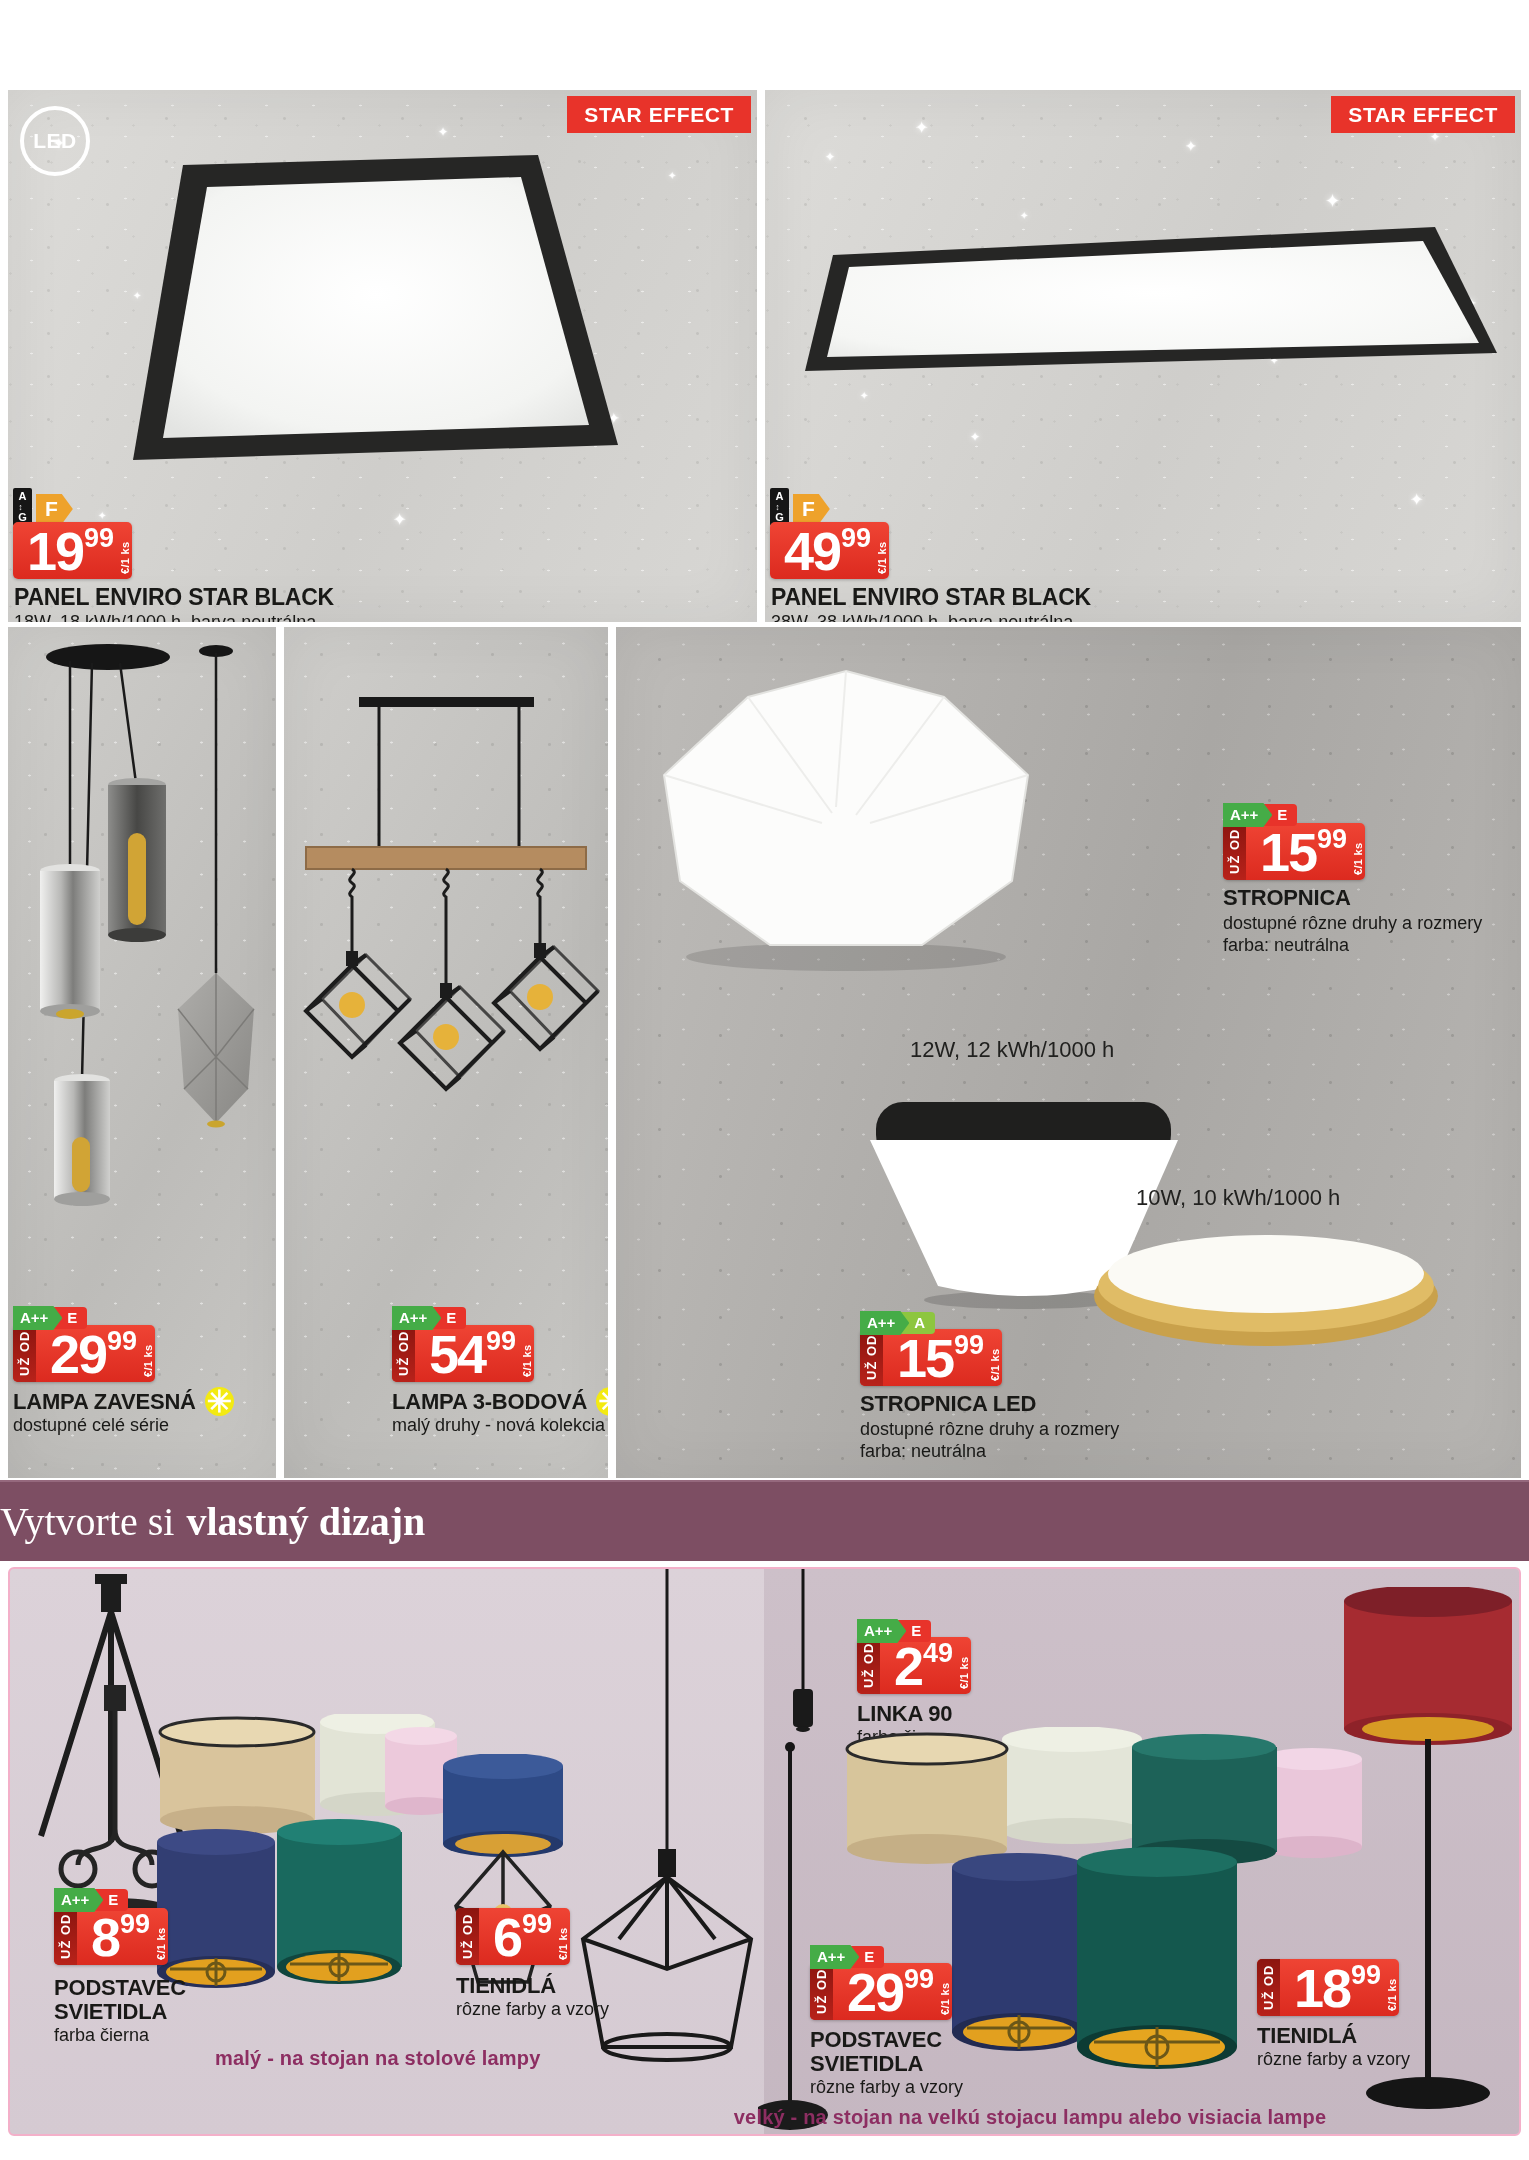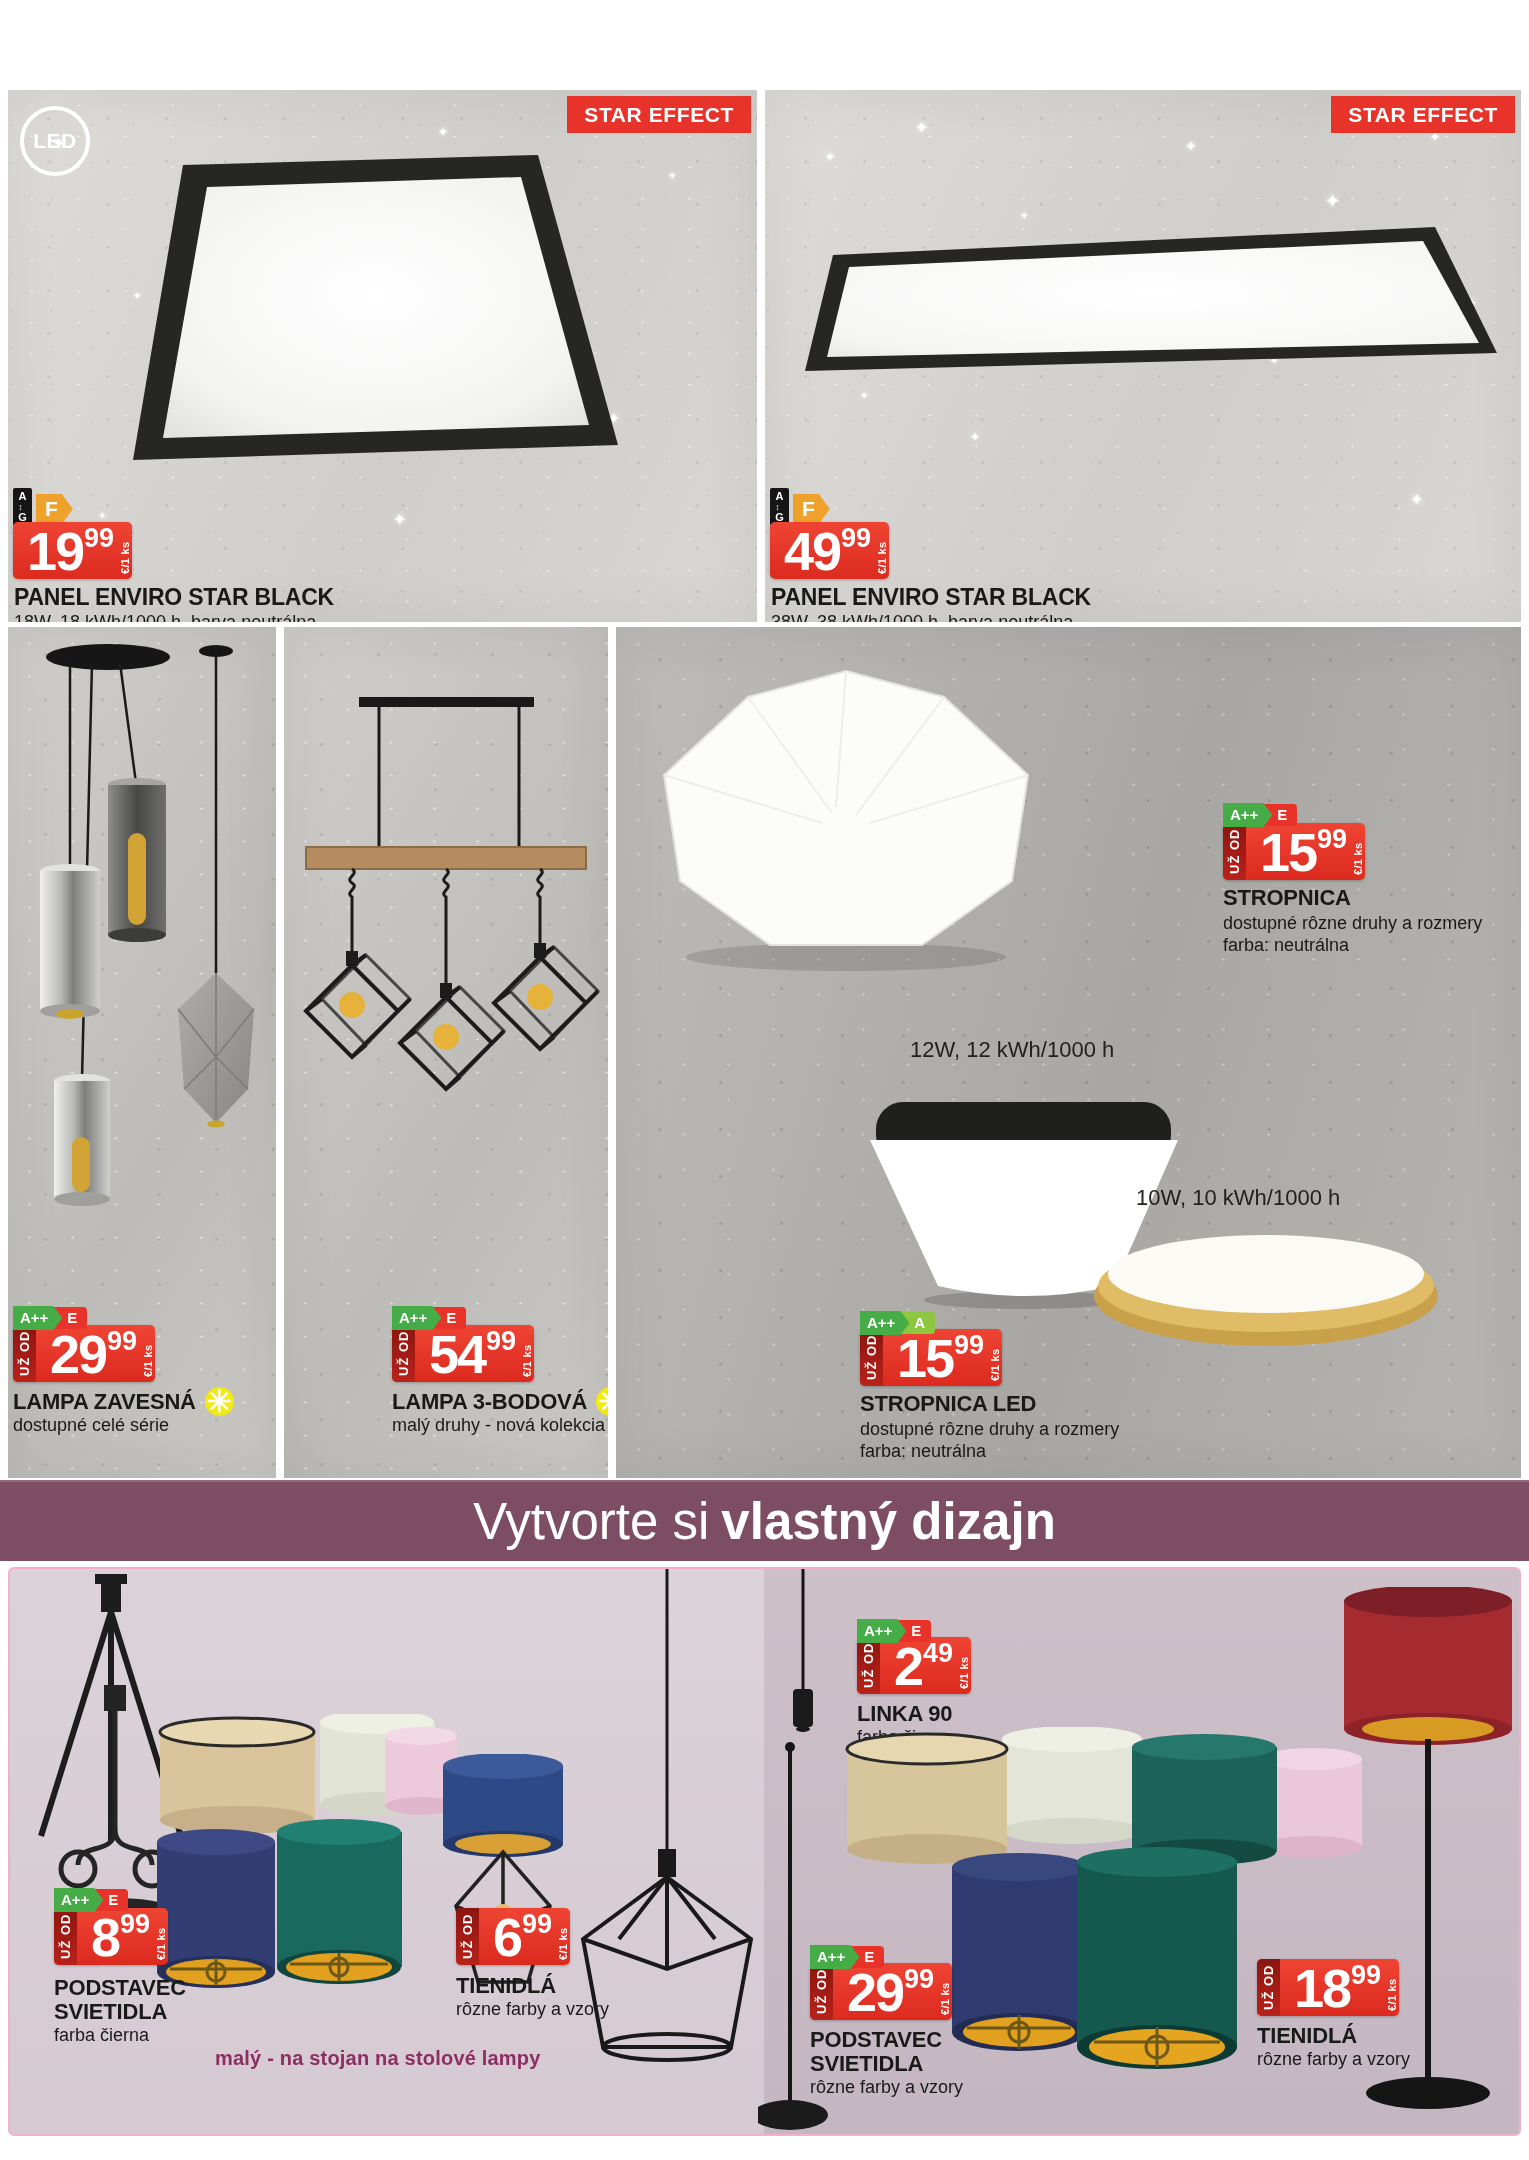--- a/index.html
+++ b/index.html
@@ -66,22 +66,22 @@
   .pname{position:absolute;font-size:22px;font-weight:bold;color:#191917;white-space:nowrap;
          letter-spacing:-.2px;display:flex;align-items:center;gap:9px;}
   .pname.big{font-size:23px;}
   .pdesc{position:absolute;font-size:18px;color:#191917;white-space:nowrap;}
   .watt{position:absolute;font-size:22px;color:#21211f;white-space:nowrap;}
   .newstar{width:29px;height:29px;border-radius:50%;background:#f3ea12;color:#fff;
            font-size:30px;line-height:29px;text-align:center;display:inline-block;}
   .newstar::before{content:'✳';}
   
   .banner{position:absolute;left:0;top:1480px;width:100%;height:79px;background:#7d4e63;
-          color:#fff;display:flex;align-items:center;justify-content:center;font-size:51px;
-          gap:12px;border-top:2px solid #95687d;}
+          color:#fff;display:flex;align-items:center;justify-content:flex-start;font-size:40px;
+          gap:12px;border-top:2px solid #95687d;font-family:Liberation Serif, serif;}
   .banner .b{font-weight:bold;}
   
   .design{position:absolute;left:8px;top:1567px;width:1513px;height:569px;box-sizing:border-box;
           border:2px solid #f3b0c9;border-radius:6px;overflow:hidden;
           background:linear-gradient(180deg,#dcd2d9,#d5cad2);}
   .design-right{position:absolute;left:754px;top:0;bottom:0;right:0;
                 background:linear-gradient(180deg,#cdc0c9,#c5b7c1);}
   .cap{position:absolute;color:#8d2e62;font-weight:bold;font-size:20px;letter-spacing:.2px;
        white-space:nowrap;}
   
@@ -535,15 +535,16 @@
 
     <svg class="abs" style="left:1312px;top:18px;" width="205" height="532" viewBox="0 0 205 532">
       <rect x="22" y="14" width="168" height="128" fill="#a62b31"></rect>
       <ellipse cx="106" cy="14" rx="84" ry="16" fill="#7e1f28"></ellipse>
       <ellipse cx="106" cy="142" rx="84" ry="16" fill="#8e2229"></ellipse>
       <ellipse cx="106" cy="142" rx="66" ry="12" fill="#d79b24"></ellipse>
       <rect x="103" y="152" width="6" height="348" fill="#151515"></rect>
       <ellipse cx="106" cy="506" rx="62" ry="16" fill="#151515"></ellipse>
     </svg>
 
+    <div class="cap" style="left:650px;top:537px;width:740px;text-align:center;">velký - na stojan na velkú stojacu lampu alebo visiacia lampe</div>
   </div>
 
 </div>
 
 </body></html>

